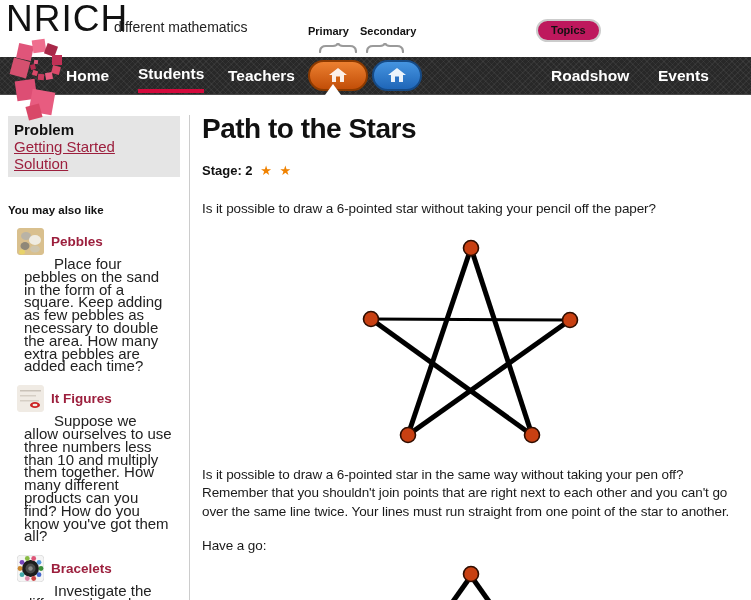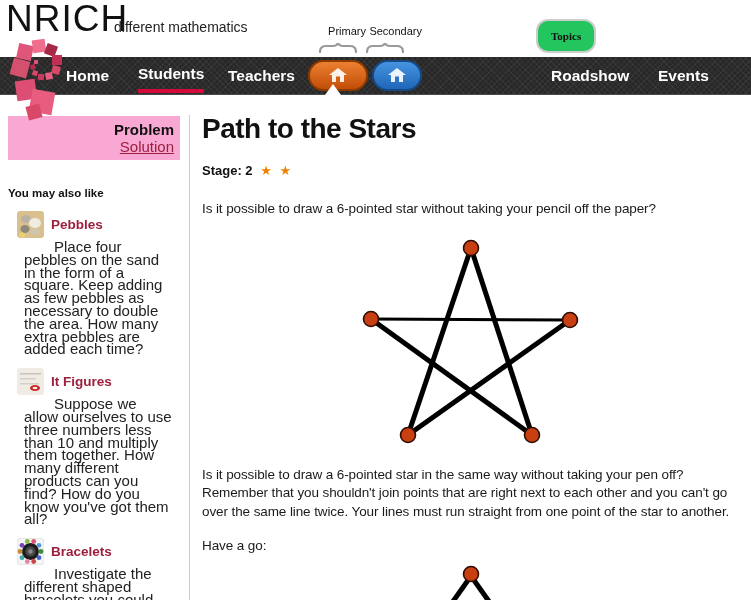--- a/index.html
+++ b/index.html
@@ -5,29 +5,29 @@
   * { margin:0; padding:0; box-sizing:border-box; }
   html,body { background:#fff; }
   #page {
     position:relative; width:751px; height:600px; overflow:hidden;
     background:#fff; font-family:"Liberation Sans", sans-serif; color:#1a1a1a;
   }
   
   .logo-title { position:absolute; left:6px; top:-2px; font-size:37px; font-weight:normal;
     letter-spacing:1px; color:#111; }
   .logo-sub { position:absolute; left:114px; top:19px; font-size:14px; color:#222; }
-  .tab-label { position:absolute; top:25px; font-size:11px; font-weight:normal; color:#111; text-align:right; }
+  .tab-label { position:absolute; top:25px; font-size:11px; font-weight:bold; color:#111; text-align:left; }
   .lbl-primary { left:308px; width:58px; }
   .lbl-secondary { left:360px; width:62px; }
   .brace { position:absolute; top:43px; }
   .brace-primary { left:319px; }
   .brace-secondary { left:366px; }
-  .topics-btn { position:absolute; left:536px; top:19px; height:34px; padding:0 13px;
-    border:2px solid #ccc; border-radius:12px; background:#22c55e; font-size:11px; font-weight:bold;
-    color:#111; line-height:19px; cursor:pointer; font-family:Liberation Serif, serif; }
+  .topics-btn { position:absolute; left:536px; top:19px; height:23px; padding:0 13px;
+    border:2px solid #ccc; border-radius:12px; background:#be185d; font-size:11px; font-weight:bold;
+    color:#111; line-height:19px; cursor:pointer; font-family:Liberation Sans, sans-serif; }
   .search-wrap { position:absolute; left:594px; top:19px; width:133px; height:23px;
     border:2px solid #ccc; border-radius:12px; background:#fff; display:flex; overflow:hidden; }
   .search-input { flex:1; border:none; outline:none; padding:0 8px; font-size:11.5px;
     color:#333; font-family:"Liberation Sans",sans-serif; min-width:0; }
   .search-input::placeholder { color:#999; }
   .go-btn { width:30px; border:none; border-left:1px solid #ddd; background:#fff;
     font-size:11.5px; color:#222; cursor:pointer; font-family:"Liberation Sans",sans-serif; }
   
   .navbar { position:absolute; left:0; top:57px; width:751px; height:38px;
     background-color:#282828;
@@ -46,21 +46,21 @@
     border:2px solid #8c3a00; }
   .home-secondary { left:372px; width:50px; background:linear-gradient(#4594e0,#1f66b8);
     border:2px solid #164a85; }
   .nav-pointer { position:absolute; left:325px; top:27px; width:0; height:0;
     border-left:8px solid transparent; border-right:8px solid transparent;
     border-bottom:11px solid #fff; }
   .logo-spiral { position:absolute; left:2px; top:34px; z-index:5; }
   
   .divider { position:absolute; left:189px; top:115px; width:1px; height:485px; background:#ccc; }
   .sidebar { position:absolute; left:8px; top:116px; width:172px; }
-  .side-tabs { background:#f9a8d4; padding:5px 6px; text-align:right; }
+  .side-tabs { background:#e5e5e5; padding:5px 6px; }
   .side-tab-current { font-size:15px; font-weight:bold; color:#111; line-height:17px; }
   .side-link { display:block; font-size:15px; color:#9c1f3d; text-decoration:underline;
     line-height:17px; cursor:pointer; }
   .also-like { margin-top:27px; font-size:11.5px; font-weight:bold; color:#111; }
   .rel-item { margin-top:12px; }
   .rel-head { display:flex; align-items:center; margin-left:9px; cursor:pointer; }
   .rel-thumb { width:27px; height:27px; border-radius:3px; flex:0 0 27px; }
   .rel-title { margin-left:7px; font-size:13.5px; font-weight:bold; color:#9c1f3d; }
   .rel-desc { margin:3px 0 0 16px; width:150px; font-size:15px; line-height:12.8px;
     color:#222; text-indent:30px; }
@@ -136,20 +136,21 @@
       <rect x="28.5" y="56.5" width="23" height="23" fill="#e85c80" transform="rotate(10 40 68)"></rect>
       <rect x="25" y="71" width="14" height="14" fill="#d94868" transform="rotate(-15 32 78)"></rect>
     </g>
   </svg>
 
   <div class="divider"></div>
 
   <div class="sidebar">
     <div class="side-tabs">
       <div class="side-tab-current">Problem</div>
+      <a class="side-link">Getting Started</a>
       <a class="side-link">Solution</a>
     </div>
 
     <div class="also-like">You may also like</div>
 
     <div class="rel-item">
       <div class="rel-head">
         <svg class="rel-thumb" width="27" height="27" viewBox="0 0 27 27">
           <rect width="27" height="27" rx="2" fill="#d9c08e"></rect>
           <ellipse cx="9" cy="8" rx="5" ry="4" fill="#b9b3a6"></ellipse>

